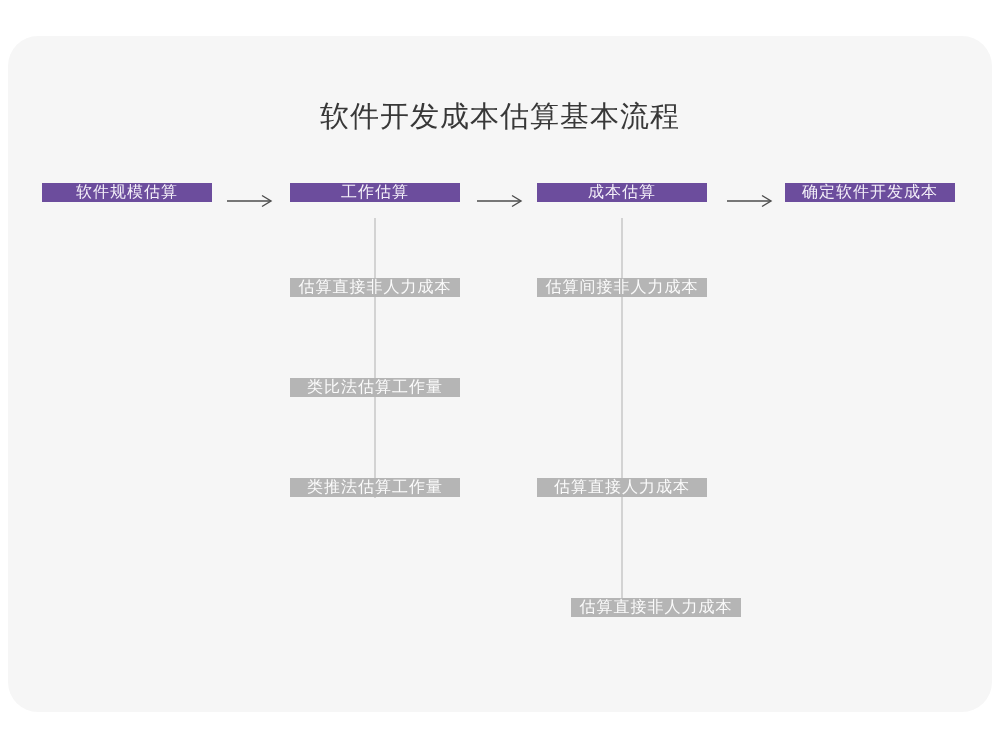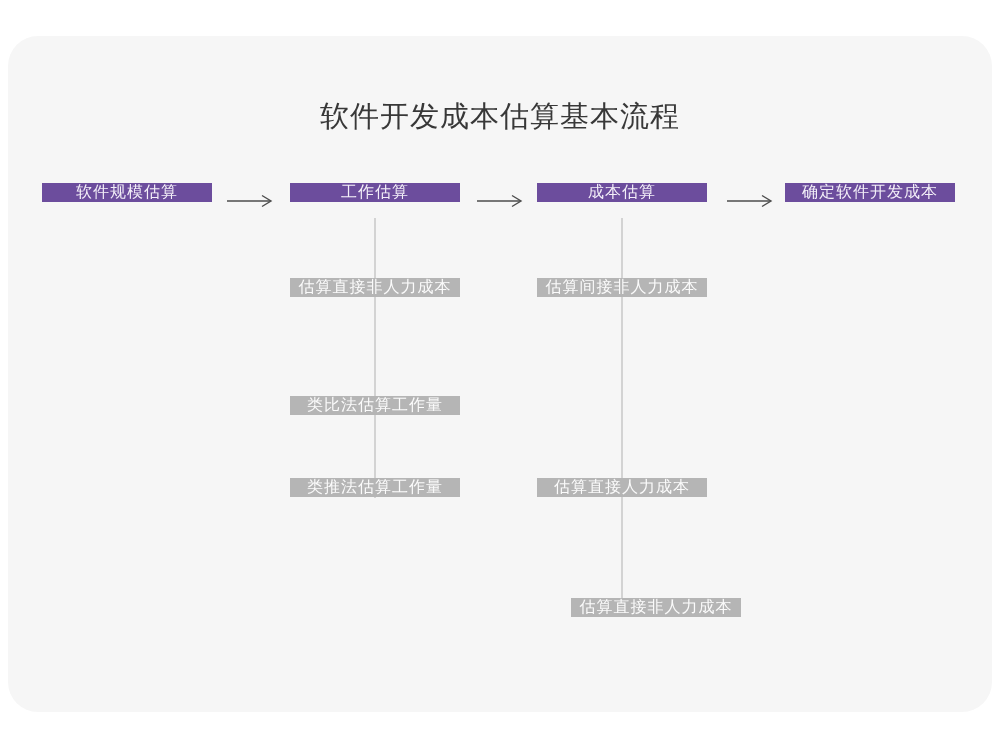--- a/index.html
+++ b/index.html
@@ -53,21 +53,21 @@
   }
 
   
   .n-scale  { left: 42px;  top: 183px; }
   .n-effort { left: 290px; top: 183px; }
   .n-cost   { left: 537px; top: 183px; }
   .n-final  { left: 785px; top: 183px; }
 
   
   .n-effort-0 { left: 290px; top: 278px; }
-  .n-effort-1 { left: 290px; top: 396px; }
+  .n-effort-1 { left: 290px; top: 378px; }
   .n-effort-2 { left: 290px; top: 478px; }
 
   
   .n-cost-0 { left: 537px; top: 278px; }
   .n-cost-1 { left: 537px; top: 378px; }
   .n-cost-2 { left: 537px; top: 478px; }
   .n-cost-3 { left: 537px; top: 598px; margin-left: 34px; }
 
   .h-arrow {
     position: absolute;

